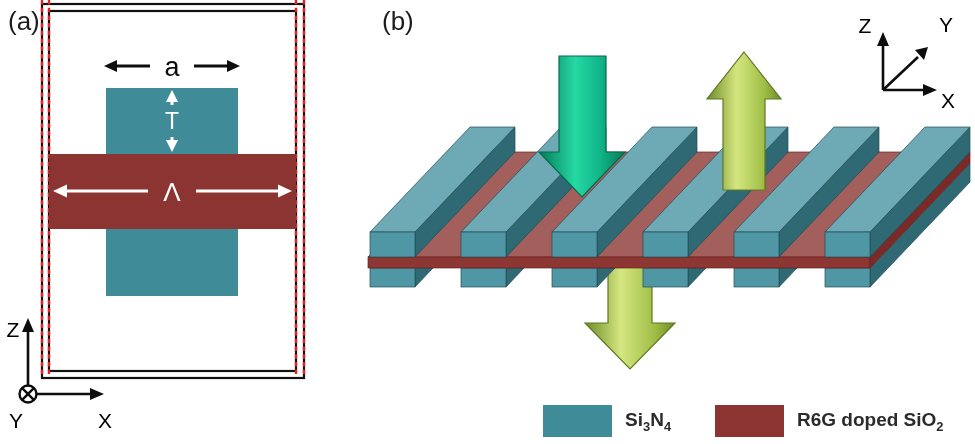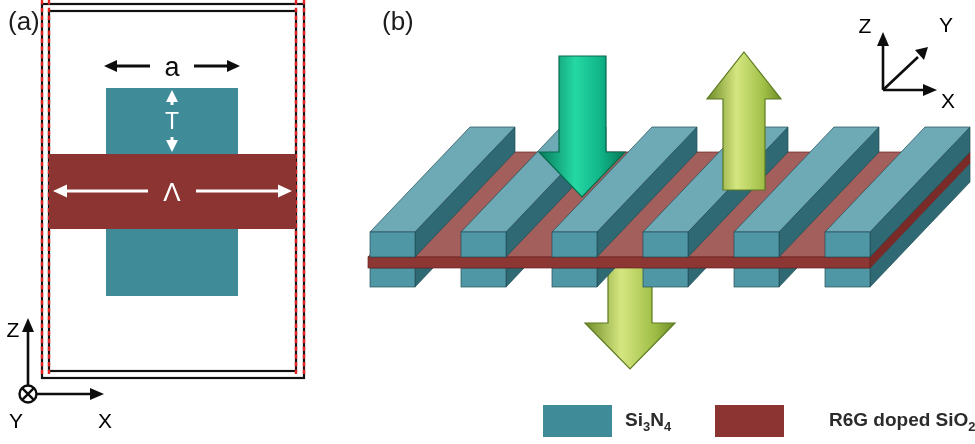--- a/index.html
+++ b/index.html
@@ -175,16 +175,16 @@
       <text x="606" y="32" text-anchor="middle" font-size="21">Y</text>
       <text x="608" y="108" text-anchor="middle" font-size="21">X</text>
     </g>
   </svg>
 
   <div>
     <div class="legend-swatch" style="left:543px;top:405px;background:var(--c-si3n4);"></div>
     <div class="legend-label" style="left:625px;top:403px;"><span>Si</span><sub>3</sub><span>N</span><sub>4</sub></div>
 
     <div class="legend-swatch" style="left:715px;top:405px;background:var(--c-r6g);"></div>
-    <div class="legend-label" style="left:829px;top:403px;"><span>R6G doped SiO</span><sub>2</sub></div>
+    <div class="legend-label" style="left:797px;top:403px;"><span>R6G doped SiO</span><sub>2</sub></div>
   </div>
 
 </div>
 
 </body></html>

